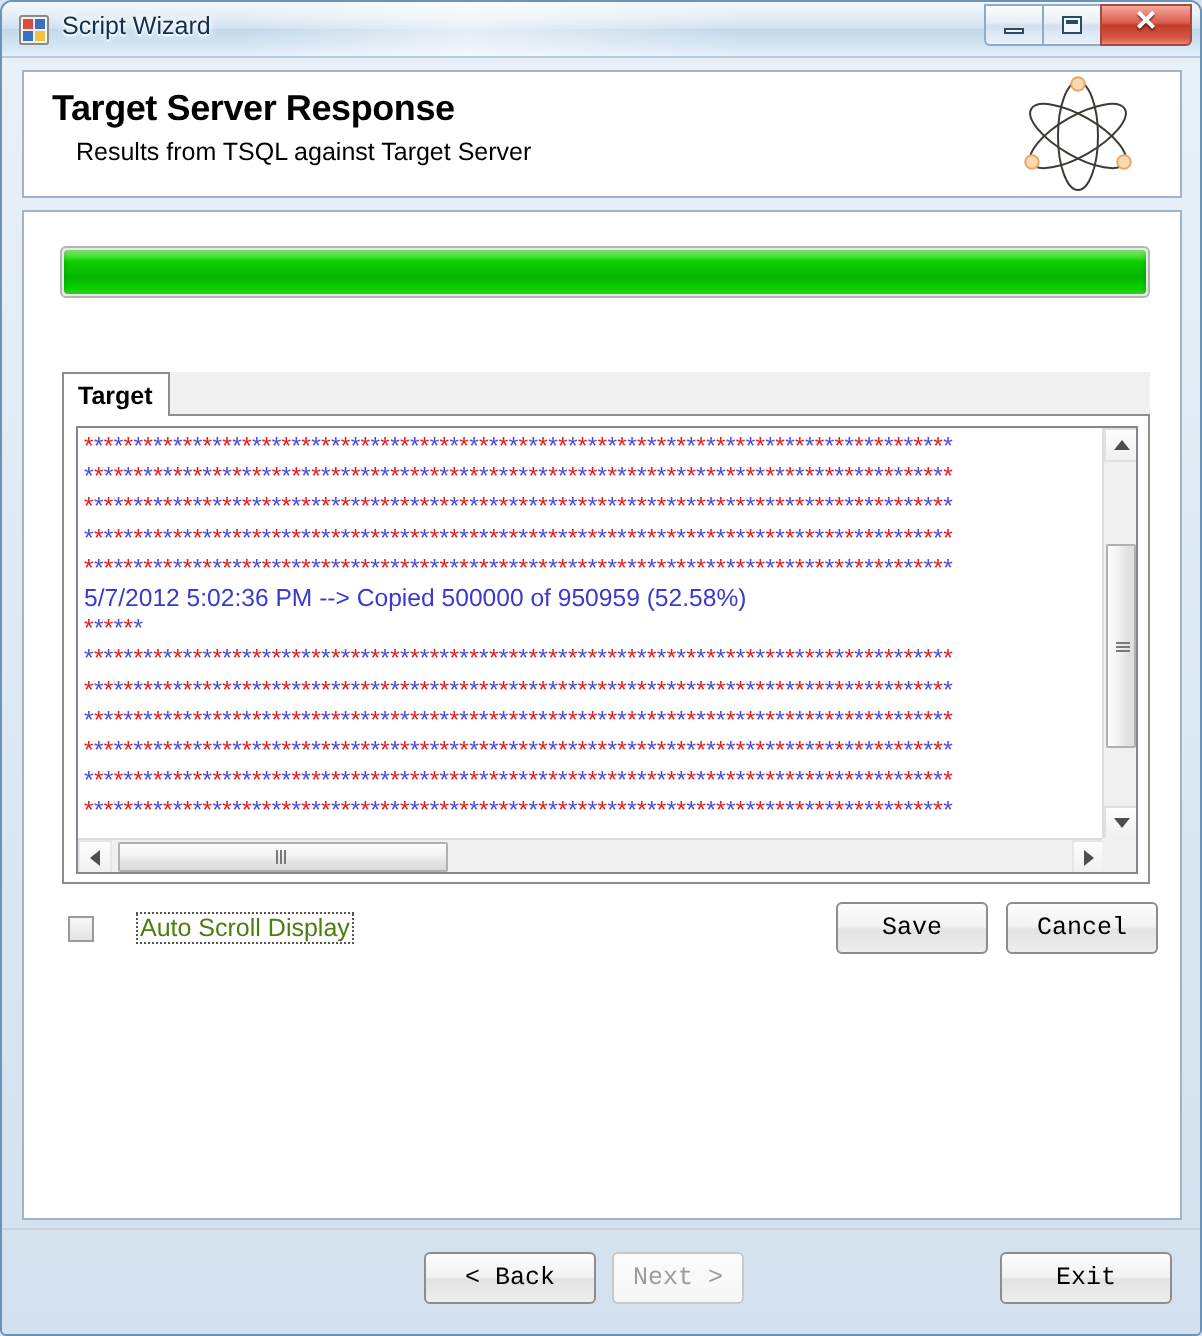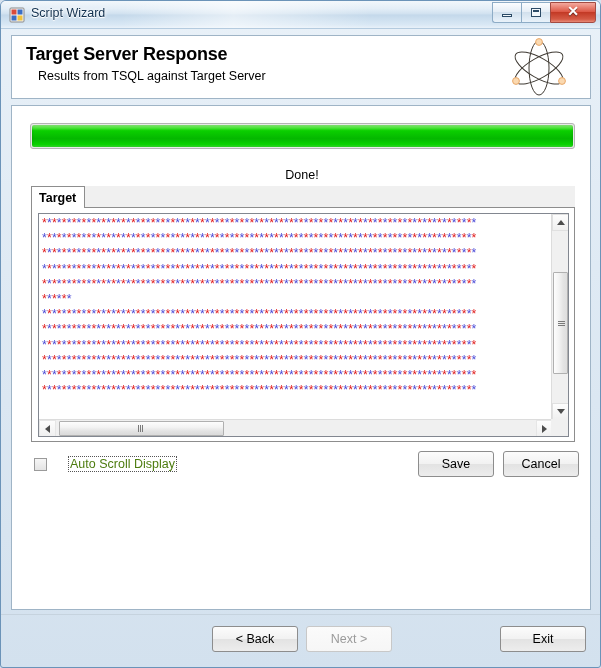--- a/index.html
+++ b/index.html
@@ -258,36 +258,36 @@
     line-height: 14px;
   }
 
   .btn {
     position: absolute;
     height: 26px;
     border: 1px solid #8d8d8d;
     border-radius: 3px;
     background: linear-gradient(to bottom, #fcfcfc 0%, #f2f2f2 48%, #e3e3e3 52%, #ededed 100%);
     font-size: 12.5px; color: #000;
-    font-family: Liberation Sans, sans-serif;
+    font-family: Liberation Mono, monospace;
     display: flex; align-items: center; justify-content: center;
     cursor: default;
   }
   .btn.disabled { color: #9b9b9b; border-color: #c8c8c8;
     background: linear-gradient(to bottom, #fbfbfb 0%, #f6f6f6 100%); }
   #btn-save   { left: 406px; top: 345px; width: 76px; }
   #btn-cancel { left: 491px; top: 345px; width: 76px; }
 
   
   #footer-sep {
     position: absolute; left: 0; top: 613px; width: 599px; height: 1px;
     background: #c6d3de;
   }
   #btn-back { left: 211px; top: 625px; width: 86px; }
-  #btn-next { left: 305px; top: 625px; width: 86px; }
+  #btn-next { left: 305px; top: 625px; width: 66px; }
   #btn-exit { left: 499px; top: 625px; width: 86px; }
   #footer { position: absolute; left: 0; top: 0; width: 601px; height: 668px; pointer-events: none; }
   #footer .btn { pointer-events: auto; }
 </style>
 </head>
 <body>
 
 <div id="window">
 
   <div id="titlebar">
@@ -333,36 +333,36 @@
         <circle cx="60" cy="43" r="3.4" fill="#fbd9b0" stroke="#e8a86a" stroke-width="1"></circle>
       </svg>
     </div>
   </div>
 
   <div id="content">
 
     <div id="progress-outer">
       <div id="progress-fill"></div>
     </div>
-    <div id="status-text">Done!</div>
 
     <div id="tabctl">
       <div id="tabstrip">
         <div id="tab-results">Target</div>
       </div>
 
       <div id="tabpage">
         <div id="results-box">
 
           <div id="results-view">
               <div class="rline stars"><span class="ast-r">*</span><span class="ast-b">*</span><span class="ast-r">*</span><span class="ast-b">*</span><span class="ast-r">*</span><span class="ast-b">*</span><span class="ast-r">*</span><span class="ast-b">*</span><span class="ast-r">*</span><span class="ast-b">*</span><span class="ast-r">*</span><span class="ast-b">*</span><span class="ast-r">*</span><span class="ast-b">*</span><span class="ast-r">*</span><span class="ast-b">*</span><span class="ast-r">*</span><span class="ast-b">*</span><span class="ast-r">*</span><span class="ast-b">*</span><span class="ast-r">*</span><span class="ast-b">*</span><span class="ast-r">*</span><span class="ast-b">*</span><span class="ast-r">*</span><span class="ast-b">*</span><span class="ast-r">*</span><span class="ast-b">*</span><span class="ast-r">*</span><span class="ast-b">*</span><span class="ast-r">*</span><span class="ast-b">*</span><span class="ast-r">*</span><span class="ast-b">*</span><span class="ast-r">*</span><span class="ast-b">*</span><span class="ast-r">*</span><span class="ast-b">*</span><span class="ast-r">*</span><span class="ast-b">*</span><span class="ast-r">*</span><span class="ast-b">*</span><span class="ast-r">*</span><span class="ast-b">*</span><span class="ast-r">*</span><span class="ast-b">*</span><span class="ast-r">*</span><span class="ast-b">*</span><span class="ast-r">*</span><span class="ast-b">*</span><span class="ast-r">*</span><span class="ast-b">*</span><span class="ast-r">*</span><span class="ast-b">*</span><span class="ast-r">*</span><span class="ast-b">*</span><span class="ast-r">*</span><span class="ast-b">*</span><span class="ast-r">*</span><span class="ast-b">*</span><span class="ast-r">*</span><span class="ast-b">*</span><span class="ast-r">*</span><span class="ast-b">*</span><span class="ast-r">*</span><span class="ast-b">*</span><span class="ast-r">*</span><span class="ast-b">*</span><span class="ast-r">*</span><span class="ast-b">*</span><span class="ast-r">*</span><span class="ast-b">*</span><span class="ast-r">*</span><span class="ast-b">*</span><span class="ast-r">*</span><span class="ast-b">*</span><span class="ast-r">*</span><span class="ast-b">*</span><span class="ast-r">*</span><span class="ast-b">*</span><span class="ast-r">*</span><span class="ast-b">*</span><span class="ast-r">*</span><span class="ast-b">*</span><span class="ast-r">*</span><span class="ast-b">*</span><span class="ast-r">*</span><span class="ast-b">*</span></div>
               <div class="rline stars"><span class="ast-b">*</span><span class="ast-r">*</span><span class="ast-b">*</span><span class="ast-r">*</span><span class="ast-b">*</span><span class="ast-r">*</span><span class="ast-b">*</span><span class="ast-r">*</span><span class="ast-b">*</span><span class="ast-r">*</span><span class="ast-b">*</span><span class="ast-r">*</span><span class="ast-b">*</span><span class="ast-r">*</span><span class="ast-b">*</span><span class="ast-r">*</span><span class="ast-b">*</span><span class="ast-r">*</span><span class="ast-b">*</span><span class="ast-r">*</span><span class="ast-b">*</span><span class="ast-r">*</span><span class="ast-b">*</span><span class="ast-r">*</span><span class="ast-b">*</span><span class="ast-r">*</span><span class="ast-b">*</span><span class="ast-r">*</span><span class="ast-b">*</span><span class="ast-r">*</span><span class="ast-b">*</span><span class="ast-r">*</span><span class="ast-b">*</span><span class="ast-r">*</span><span class="ast-b">*</span><span class="ast-r">*</span><span class="ast-b">*</span><span class="ast-r">*</span><span class="ast-b">*</span><span class="ast-r">*</span><span class="ast-b">*</span><span class="ast-r">*</span><span class="ast-b">*</span><span class="ast-r">*</span><span class="ast-b">*</span><span class="ast-r">*</span><span class="ast-b">*</span><span class="ast-r">*</span><span class="ast-b">*</span><span class="ast-r">*</span><span class="ast-b">*</span><span class="ast-r">*</span><span class="ast-b">*</span><span class="ast-r">*</span><span class="ast-b">*</span><span class="ast-r">*</span><span class="ast-b">*</span><span class="ast-r">*</span><span class="ast-b">*</span><span class="ast-r">*</span><span class="ast-b">*</span><span class="ast-r">*</span><span class="ast-b">*</span><span class="ast-r">*</span><span class="ast-b">*</span><span class="ast-r">*</span><span class="ast-b">*</span><span class="ast-r">*</span><span class="ast-b">*</span><span class="ast-r">*</span><span class="ast-b">*</span><span class="ast-r">*</span><span class="ast-b">*</span><span class="ast-r">*</span><span class="ast-b">*</span><span class="ast-r">*</span><span class="ast-b">*</span><span class="ast-r">*</span><span class="ast-b">*</span><span class="ast-r">*</span><span class="ast-b">*</span><span class="ast-r">*</span><span class="ast-b">*</span><span class="ast-r">*</span><span class="ast-b">*</span><span class="ast-r">*</span><span class="ast-b">*</span><span class="ast-r">*</span></div>
               <div class="rline stars"><span class="ast-r">*</span><span class="ast-b">*</span><span class="ast-r">*</span><span class="ast-b">*</span><span class="ast-r">*</span><span class="ast-b">*</span><span class="ast-r">*</span><span class="ast-b">*</span><span class="ast-r">*</span><span class="ast-b">*</span><span class="ast-r">*</span><span class="ast-b">*</span><span class="ast-r">*</span><span class="ast-b">*</span><span class="ast-r">*</span><span class="ast-b">*</span><span class="ast-r">*</span><span class="ast-b">*</span><span class="ast-r">*</span><span class="ast-b">*</span><span class="ast-r">*</span><span class="ast-b">*</span><span class="ast-r">*</span><span class="ast-b">*</span><span class="ast-r">*</span><span class="ast-b">*</span><span class="ast-r">*</span><span class="ast-b">*</span><span class="ast-r">*</span><span class="ast-b">*</span><span class="ast-r">*</span><span class="ast-b">*</span><span class="ast-r">*</span><span class="ast-b">*</span><span class="ast-r">*</span><span class="ast-b">*</span><span class="ast-r">*</span><span class="ast-b">*</span><span class="ast-r">*</span><span class="ast-b">*</span><span class="ast-r">*</span><span class="ast-b">*</span><span class="ast-r">*</span><span class="ast-b">*</span><span class="ast-r">*</span><span class="ast-b">*</span><span class="ast-r">*</span><span class="ast-b">*</span><span class="ast-r">*</span><span class="ast-b">*</span><span class="ast-r">*</span><span class="ast-b">*</span><span class="ast-r">*</span><span class="ast-b">*</span><span class="ast-r">*</span><span class="ast-b">*</span><span class="ast-r">*</span><span class="ast-b">*</span><span class="ast-r">*</span><span class="ast-b">*</span><span class="ast-r">*</span><span class="ast-b">*</span><span class="ast-r">*</span><span class="ast-b">*</span><span class="ast-r">*</span><span class="ast-b">*</span><span class="ast-r">*</span><span class="ast-b">*</span><span class="ast-r">*</span><span class="ast-b">*</span><span class="ast-r">*</span><span class="ast-b">*</span><span class="ast-r">*</span><span class="ast-b">*</span><span class="ast-r">*</span><span class="ast-b">*</span><span class="ast-r">*</span><span class="ast-b">*</span><span class="ast-r">*</span><span class="ast-b">*</span><span class="ast-r">*</span><span class="ast-b">*</span><span class="ast-r">*</span><span class="ast-b">*</span><span class="ast-r">*</span><span class="ast-b">*</span><span class="ast-r">*</span><span class="ast-b">*</span></div>
               <div class="rline stars"><span class="ast-b">*</span><span class="ast-r">*</span><span class="ast-b">*</span><span class="ast-r">*</span><span class="ast-b">*</span><span class="ast-r">*</span><span class="ast-b">*</span><span class="ast-r">*</span><span class="ast-b">*</span><span class="ast-r">*</span><span class="ast-b">*</span><span class="ast-r">*</span><span class="ast-b">*</span><span class="ast-r">*</span><span class="ast-b">*</span><span class="ast-r">*</span><span class="ast-b">*</span><span class="ast-r">*</span><span class="ast-b">*</span><span class="ast-r">*</span><span class="ast-b">*</span><span class="ast-r">*</span><span class="ast-b">*</span><span class="ast-r">*</span><span class="ast-b">*</span><span class="ast-r">*</span><span class="ast-b">*</span><span class="ast-r">*</span><span class="ast-b">*</span><span class="ast-r">*</span><span class="ast-b">*</span><span class="ast-r">*</span><span class="ast-b">*</span><span class="ast-r">*</span><span class="ast-b">*</span><span class="ast-r">*</span><span class="ast-b">*</span><span class="ast-r">*</span><span class="ast-b">*</span><span class="ast-r">*</span><span class="ast-b">*</span><span class="ast-r">*</span><span class="ast-b">*</span><span class="ast-r">*</span><span class="ast-b">*</span><span class="ast-r">*</span><span class="ast-b">*</span><span class="ast-r">*</span><span class="ast-b">*</span><span class="ast-r">*</span><span class="ast-b">*</span><span class="ast-r">*</span><span class="ast-b">*</span><span class="ast-r">*</span><span class="ast-b">*</span><span class="ast-r">*</span><span class="ast-b">*</span><span class="ast-r">*</span><span class="ast-b">*</span><span class="ast-r">*</span><span class="ast-b">*</span><span class="ast-r">*</span><span class="ast-b">*</span><span class="ast-r">*</span><span class="ast-b">*</span><span class="ast-r">*</span><span class="ast-b">*</span><span class="ast-r">*</span><span class="ast-b">*</span><span class="ast-r">*</span><span class="ast-b">*</span><span class="ast-r">*</span><span class="ast-b">*</span><span class="ast-r">*</span><span class="ast-b">*</span><span class="ast-r">*</span><span class="ast-b">*</span><span class="ast-r">*</span><span class="ast-b">*</span><span class="ast-r">*</span><span class="ast-b">*</span><span class="ast-r">*</span><span class="ast-b">*</span><span class="ast-r">*</span><span class="ast-b">*</span><span class="ast-r">*</span><span class="ast-b">*</span><span class="ast-r">*</span></div>
               <div class="rline stars"><span class="ast-r">*</span><span class="ast-b">*</span><span class="ast-r">*</span><span class="ast-b">*</span><span class="ast-r">*</span><span class="ast-b">*</span><span class="ast-r">*</span><span class="ast-b">*</span><span class="ast-r">*</span><span class="ast-b">*</span><span class="ast-r">*</span><span class="ast-b">*</span><span class="ast-r">*</span><span class="ast-b">*</span><span class="ast-r">*</span><span class="ast-b">*</span><span class="ast-r">*</span><span class="ast-b">*</span><span class="ast-r">*</span><span class="ast-b">*</span><span class="ast-r">*</span><span class="ast-b">*</span><span class="ast-r">*</span><span class="ast-b">*</span><span class="ast-r">*</span><span class="ast-b">*</span><span class="ast-r">*</span><span class="ast-b">*</span><span class="ast-r">*</span><span class="ast-b">*</span><span class="ast-r">*</span><span class="ast-b">*</span><span class="ast-r">*</span><span class="ast-b">*</span><span class="ast-r">*</span><span class="ast-b">*</span><span class="ast-r">*</span><span class="ast-b">*</span><span class="ast-r">*</span><span class="ast-b">*</span><span class="ast-r">*</span><span class="ast-b">*</span><span class="ast-r">*</span><span class="ast-b">*</span><span class="ast-r">*</span><span class="ast-b">*</span><span class="ast-r">*</span><span class="ast-b">*</span><span class="ast-r">*</span><span class="ast-b">*</span><span class="ast-r">*</span><span class="ast-b">*</span><span class="ast-r">*</span><span class="ast-b">*</span><span class="ast-r">*</span><span class="ast-b">*</span><span class="ast-r">*</span><span class="ast-b">*</span><span class="ast-r">*</span><span class="ast-b">*</span><span class="ast-r">*</span><span class="ast-b">*</span><span class="ast-r">*</span><span class="ast-b">*</span><span class="ast-r">*</span><span class="ast-b">*</span><span class="ast-r">*</span><span class="ast-b">*</span><span class="ast-r">*</span><span class="ast-b">*</span><span class="ast-r">*</span><span class="ast-b">*</span><span class="ast-r">*</span><span class="ast-b">*</span><span class="ast-r">*</span><span class="ast-b">*</span><span class="ast-r">*</span><span class="ast-b">*</span><span class="ast-r">*</span><span class="ast-b">*</span><span class="ast-r">*</span><span class="ast-b">*</span><span class="ast-r">*</span><span class="ast-b">*</span><span class="ast-r">*</span><span class="ast-b">*</span><span class="ast-r">*</span><span class="ast-b">*</span></div>
+              <div class="rline txt-blue">5/7/2012 5:02:36 PM --&gt; Copied 500000 of 950959 (52.58%)</div>
               <div class="rline stars"><span class="ast-r">*</span><span class="ast-b">*</span><span class="ast-r">*</span><span class="ast-b">*</span><span class="ast-r">*</span><span class="ast-b">*</span></div>
               <div class="rline stars"><span class="ast-b">*</span><span class="ast-r">*</span><span class="ast-b">*</span><span class="ast-r">*</span><span class="ast-b">*</span><span class="ast-r">*</span><span class="ast-b">*</span><span class="ast-r">*</span><span class="ast-b">*</span><span class="ast-r">*</span><span class="ast-b">*</span><span class="ast-r">*</span><span class="ast-b">*</span><span class="ast-r">*</span><span class="ast-b">*</span><span class="ast-r">*</span><span class="ast-b">*</span><span class="ast-r">*</span><span class="ast-b">*</span><span class="ast-r">*</span><span class="ast-b">*</span><span class="ast-r">*</span><span class="ast-b">*</span><span class="ast-r">*</span><span class="ast-b">*</span><span class="ast-r">*</span><span class="ast-b">*</span><span class="ast-r">*</span><span class="ast-b">*</span><span class="ast-r">*</span><span class="ast-b">*</span><span class="ast-r">*</span><span class="ast-b">*</span><span class="ast-r">*</span><span class="ast-b">*</span><span class="ast-r">*</span><span class="ast-b">*</span><span class="ast-r">*</span><span class="ast-b">*</span><span class="ast-r">*</span><span class="ast-b">*</span><span class="ast-r">*</span><span class="ast-b">*</span><span class="ast-r">*</span><span class="ast-b">*</span><span class="ast-r">*</span><span class="ast-b">*</span><span class="ast-r">*</span><span class="ast-b">*</span><span class="ast-r">*</span><span class="ast-b">*</span><span class="ast-r">*</span><span class="ast-b">*</span><span class="ast-r">*</span><span class="ast-b">*</span><span class="ast-r">*</span><span class="ast-b">*</span><span class="ast-r">*</span><span class="ast-b">*</span><span class="ast-r">*</span><span class="ast-b">*</span><span class="ast-r">*</span><span class="ast-b">*</span><span class="ast-r">*</span><span class="ast-b">*</span><span class="ast-r">*</span><span class="ast-b">*</span><span class="ast-r">*</span><span class="ast-b">*</span><span class="ast-r">*</span><span class="ast-b">*</span><span class="ast-r">*</span><span class="ast-b">*</span><span class="ast-r">*</span><span class="ast-b">*</span><span class="ast-r">*</span><span class="ast-b">*</span><span class="ast-r">*</span><span class="ast-b">*</span><span class="ast-r">*</span><span class="ast-b">*</span><span class="ast-r">*</span><span class="ast-b">*</span><span class="ast-r">*</span><span class="ast-b">*</span><span class="ast-r">*</span><span class="ast-b">*</span><span class="ast-r">*</span></div>
               <div class="rline stars"><span class="ast-r">*</span><span class="ast-b">*</span><span class="ast-r">*</span><span class="ast-b">*</span><span class="ast-r">*</span><span class="ast-b">*</span><span class="ast-r">*</span><span class="ast-b">*</span><span class="ast-r">*</span><span class="ast-b">*</span><span class="ast-r">*</span><span class="ast-b">*</span><span class="ast-r">*</span><span class="ast-b">*</span><span class="ast-r">*</span><span class="ast-b">*</span><span class="ast-r">*</span><span class="ast-b">*</span><span class="ast-r">*</span><span class="ast-b">*</span><span class="ast-r">*</span><span class="ast-b">*</span><span class="ast-r">*</span><span class="ast-b">*</span><span class="ast-r">*</span><span class="ast-b">*</span><span class="ast-r">*</span><span class="ast-b">*</span><span class="ast-r">*</span><span class="ast-b">*</span><span class="ast-r">*</span><span class="ast-b">*</span><span class="ast-r">*</span><span class="ast-b">*</span><span class="ast-r">*</span><span class="ast-b">*</span><span class="ast-r">*</span><span class="ast-b">*</span><span class="ast-r">*</span><span class="ast-b">*</span><span class="ast-r">*</span><span class="ast-b">*</span><span class="ast-r">*</span><span class="ast-b">*</span><span class="ast-r">*</span><span class="ast-b">*</span><span class="ast-r">*</span><span class="ast-b">*</span><span class="ast-r">*</span><span class="ast-b">*</span><span class="ast-r">*</span><span class="ast-b">*</span><span class="ast-r">*</span><span class="ast-b">*</span><span class="ast-r">*</span><span class="ast-b">*</span><span class="ast-r">*</span><span class="ast-b">*</span><span class="ast-r">*</span><span class="ast-b">*</span><span class="ast-r">*</span><span class="ast-b">*</span><span class="ast-r">*</span><span class="ast-b">*</span><span class="ast-r">*</span><span class="ast-b">*</span><span class="ast-r">*</span><span class="ast-b">*</span><span class="ast-r">*</span><span class="ast-b">*</span><span class="ast-r">*</span><span class="ast-b">*</span><span class="ast-r">*</span><span class="ast-b">*</span><span class="ast-r">*</span><span class="ast-b">*</span><span class="ast-r">*</span><span class="ast-b">*</span><span class="ast-r">*</span><span class="ast-b">*</span><span class="ast-r">*</span><span class="ast-b">*</span><span class="ast-r">*</span><span class="ast-b">*</span><span class="ast-r">*</span><span class="ast-b">*</span><span class="ast-r">*</span><span class="ast-b">*</span></div>
               <div class="rline stars"><span class="ast-b">*</span><span class="ast-r">*</span><span class="ast-b">*</span><span class="ast-r">*</span><span class="ast-b">*</span><span class="ast-r">*</span><span class="ast-b">*</span><span class="ast-r">*</span><span class="ast-b">*</span><span class="ast-r">*</span><span class="ast-b">*</span><span class="ast-r">*</span><span class="ast-b">*</span><span class="ast-r">*</span><span class="ast-b">*</span><span class="ast-r">*</span><span class="ast-b">*</span><span class="ast-r">*</span><span class="ast-b">*</span><span class="ast-r">*</span><span class="ast-b">*</span><span class="ast-r">*</span><span class="ast-b">*</span><span class="ast-r">*</span><span class="ast-b">*</span><span class="ast-r">*</span><span class="ast-b">*</span><span class="ast-r">*</span><span class="ast-b">*</span><span class="ast-r">*</span><span class="ast-b">*</span><span class="ast-r">*</span><span class="ast-b">*</span><span class="ast-r">*</span><span class="ast-b">*</span><span class="ast-r">*</span><span class="ast-b">*</span><span class="ast-r">*</span><span class="ast-b">*</span><span class="ast-r">*</span><span class="ast-b">*</span><span class="ast-r">*</span><span class="ast-b">*</span><span class="ast-r">*</span><span class="ast-b">*</span><span class="ast-r">*</span><span class="ast-b">*</span><span class="ast-r">*</span><span class="ast-b">*</span><span class="ast-r">*</span><span class="ast-b">*</span><span class="ast-r">*</span><span class="ast-b">*</span><span class="ast-r">*</span><span class="ast-b">*</span><span class="ast-r">*</span><span class="ast-b">*</span><span class="ast-r">*</span><span class="ast-b">*</span><span class="ast-r">*</span><span class="ast-b">*</span><span class="ast-r">*</span><span class="ast-b">*</span><span class="ast-r">*</span><span class="ast-b">*</span><span class="ast-r">*</span><span class="ast-b">*</span><span class="ast-r">*</span><span class="ast-b">*</span><span class="ast-r">*</span><span class="ast-b">*</span><span class="ast-r">*</span><span class="ast-b">*</span><span class="ast-r">*</span><span class="ast-b">*</span><span class="ast-r">*</span><span class="ast-b">*</span><span class="ast-r">*</span><span class="ast-b">*</span><span class="ast-r">*</span><span class="ast-b">*</span><span class="ast-r">*</span><span class="ast-b">*</span><span class="ast-r">*</span><span class="ast-b">*</span><span class="ast-r">*</span><span class="ast-b">*</span><span class="ast-r">*</span></div>
               <div class="rline stars"><span class="ast-r">*</span><span class="ast-b">*</span><span class="ast-r">*</span><span class="ast-b">*</span><span class="ast-r">*</span><span class="ast-b">*</span><span class="ast-r">*</span><span class="ast-b">*</span><span class="ast-r">*</span><span class="ast-b">*</span><span class="ast-r">*</span><span class="ast-b">*</span><span class="ast-r">*</span><span class="ast-b">*</span><span class="ast-r">*</span><span class="ast-b">*</span><span class="ast-r">*</span><span class="ast-b">*</span><span class="ast-r">*</span><span class="ast-b">*</span><span class="ast-r">*</span><span class="ast-b">*</span><span class="ast-r">*</span><span class="ast-b">*</span><span class="ast-r">*</span><span class="ast-b">*</span><span class="ast-r">*</span><span class="ast-b">*</span><span class="ast-r">*</span><span class="ast-b">*</span><span class="ast-r">*</span><span class="ast-b">*</span><span class="ast-r">*</span><span class="ast-b">*</span><span class="ast-r">*</span><span class="ast-b">*</span><span class="ast-r">*</span><span class="ast-b">*</span><span class="ast-r">*</span><span class="ast-b">*</span><span class="ast-r">*</span><span class="ast-b">*</span><span class="ast-r">*</span><span class="ast-b">*</span><span class="ast-r">*</span><span class="ast-b">*</span><span class="ast-r">*</span><span class="ast-b">*</span><span class="ast-r">*</span><span class="ast-b">*</span><span class="ast-r">*</span><span class="ast-b">*</span><span class="ast-r">*</span><span class="ast-b">*</span><span class="ast-r">*</span><span class="ast-b">*</span><span class="ast-r">*</span><span class="ast-b">*</span><span class="ast-r">*</span><span class="ast-b">*</span><span class="ast-r">*</span><span class="ast-b">*</span><span class="ast-r">*</span><span class="ast-b">*</span><span class="ast-r">*</span><span class="ast-b">*</span><span class="ast-r">*</span><span class="ast-b">*</span><span class="ast-r">*</span><span class="ast-b">*</span><span class="ast-r">*</span><span class="ast-b">*</span><span class="ast-r">*</span><span class="ast-b">*</span><span class="ast-r">*</span><span class="ast-b">*</span><span class="ast-r">*</span><span class="ast-b">*</span><span class="ast-r">*</span><span class="ast-b">*</span><span class="ast-r">*</span><span class="ast-b">*</span><span class="ast-r">*</span><span class="ast-b">*</span><span class="ast-r">*</span><span class="ast-b">*</span><span class="ast-r">*</span><span class="ast-b">*</span></div>
               <div class="rline stars"><span class="ast-b">*</span><span class="ast-r">*</span><span class="ast-b">*</span><span class="ast-r">*</span><span class="ast-b">*</span><span class="ast-r">*</span><span class="ast-b">*</span><span class="ast-r">*</span><span class="ast-b">*</span><span class="ast-r">*</span><span class="ast-b">*</span><span class="ast-r">*</span><span class="ast-b">*</span><span class="ast-r">*</span><span class="ast-b">*</span><span class="ast-r">*</span><span class="ast-b">*</span><span class="ast-r">*</span><span class="ast-b">*</span><span class="ast-r">*</span><span class="ast-b">*</span><span class="ast-r">*</span><span class="ast-b">*</span><span class="ast-r">*</span><span class="ast-b">*</span><span class="ast-r">*</span><span class="ast-b">*</span><span class="ast-r">*</span><span class="ast-b">*</span><span class="ast-r">*</span><span class="ast-b">*</span><span class="ast-r">*</span><span class="ast-b">*</span><span class="ast-r">*</span><span class="ast-b">*</span><span class="ast-r">*</span><span class="ast-b">*</span><span class="ast-r">*</span><span class="ast-b">*</span><span class="ast-r">*</span><span class="ast-b">*</span><span class="ast-r">*</span><span class="ast-b">*</span><span class="ast-r">*</span><span class="ast-b">*</span><span class="ast-r">*</span><span class="ast-b">*</span><span class="ast-r">*</span><span class="ast-b">*</span><span class="ast-r">*</span><span class="ast-b">*</span><span class="ast-r">*</span><span class="ast-b">*</span><span class="ast-r">*</span><span class="ast-b">*</span><span class="ast-r">*</span><span class="ast-b">*</span><span class="ast-r">*</span><span class="ast-b">*</span><span class="ast-r">*</span><span class="ast-b">*</span><span class="ast-r">*</span><span class="ast-b">*</span><span class="ast-r">*</span><span class="ast-b">*</span><span class="ast-r">*</span><span class="ast-b">*</span><span class="ast-r">*</span><span class="ast-b">*</span><span class="ast-r">*</span><span class="ast-b">*</span><span class="ast-r">*</span><span class="ast-b">*</span><span class="ast-r">*</span><span class="ast-b">*</span><span class="ast-r">*</span><span class="ast-b">*</span><span class="ast-r">*</span><span class="ast-b">*</span><span class="ast-r">*</span><span class="ast-b">*</span><span class="ast-r">*</span><span class="ast-b">*</span><span class="ast-r">*</span><span class="ast-b">*</span><span class="ast-r">*</span><span class="ast-b">*</span><span class="ast-r">*</span></div>
               <div class="rline stars"><span class="ast-r">*</span><span class="ast-b">*</span><span class="ast-r">*</span><span class="ast-b">*</span><span class="ast-r">*</span><span class="ast-b">*</span><span class="ast-r">*</span><span class="ast-b">*</span><span class="ast-r">*</span><span class="ast-b">*</span><span class="ast-r">*</span><span class="ast-b">*</span><span class="ast-r">*</span><span class="ast-b">*</span><span class="ast-r">*</span><span class="ast-b">*</span><span class="ast-r">*</span><span class="ast-b">*</span><span class="ast-r">*</span><span class="ast-b">*</span><span class="ast-r">*</span><span class="ast-b">*</span><span class="ast-r">*</span><span class="ast-b">*</span><span class="ast-r">*</span><span class="ast-b">*</span><span class="ast-r">*</span><span class="ast-b">*</span><span class="ast-r">*</span><span class="ast-b">*</span><span class="ast-r">*</span><span class="ast-b">*</span><span class="ast-r">*</span><span class="ast-b">*</span><span class="ast-r">*</span><span class="ast-b">*</span><span class="ast-r">*</span><span class="ast-b">*</span><span class="ast-r">*</span><span class="ast-b">*</span><span class="ast-r">*</span><span class="ast-b">*</span><span class="ast-r">*</span><span class="ast-b">*</span><span class="ast-r">*</span><span class="ast-b">*</span><span class="ast-r">*</span><span class="ast-b">*</span><span class="ast-r">*</span><span class="ast-b">*</span><span class="ast-r">*</span><span class="ast-b">*</span><span class="ast-r">*</span><span class="ast-b">*</span><span class="ast-r">*</span><span class="ast-b">*</span><span class="ast-r">*</span><span class="ast-b">*</span><span class="ast-r">*</span><span class="ast-b">*</span><span class="ast-r">*</span><span class="ast-b">*</span><span class="ast-r">*</span><span class="ast-b">*</span><span class="ast-r">*</span><span class="ast-b">*</span><span class="ast-r">*</span><span class="ast-b">*</span><span class="ast-r">*</span><span class="ast-b">*</span><span class="ast-r">*</span><span class="ast-b">*</span><span class="ast-r">*</span><span class="ast-b">*</span><span class="ast-r">*</span><span class="ast-b">*</span><span class="ast-r">*</span><span class="ast-b">*</span><span class="ast-r">*</span><span class="ast-b">*</span><span class="ast-r">*</span><span class="ast-b">*</span><span class="ast-r">*</span><span class="ast-b">*</span><span class="ast-r">*</span><span class="ast-b">*</span><span class="ast-r">*</span><span class="ast-b">*</span></div>
             </div>
 
           <div id="vscroll">

